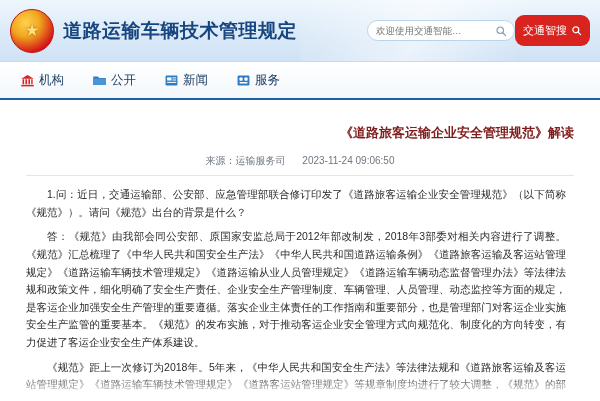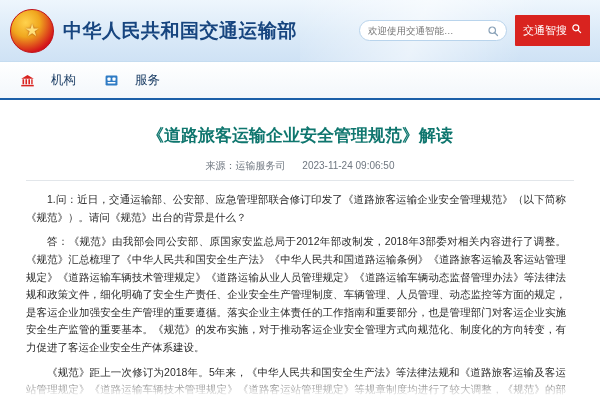--- a/index.html
+++ b/index.html
@@ -63,21 +63,21 @@
     font-size: 9.5px;
     color: #2f6aa8;
     line-height: 1.3;
     margin-top: 2px;
     white-space: nowrap;
   }
   .header-right {
     margin-left:auto;
     display:flex;
     align-items:center;
-    gap: 8px;
+    gap: 0;
     z-index: 2;
   }
   .search-wrap {
     display:flex; align-items:center;
     background:#fff;
     border:1px solid #b9d4ec;
     border-radius: 11px;
     height: 21px;
     padding: 0 6px;
     width: 148px;
@@ -90,54 +90,54 @@
     background: transparent;
     font-family: "Liberation Sans", sans-serif;
   }
   .search-icon-box{
     width:14px;height:14px;flex:0 0 auto;display:flex;align-items:center;justify-content:center;
   }
   .smart-btn {
     background: #d9231f;
     color:#fff;
     font-size: 11px;
-    border-radius: 1px;
+    border-radius: 9px;
     padding: 8px 8px;
-    display:flex; gap:4px;
+    display:flex; align-items:center; gap:4px;
     white-space:nowrap;
   }
 
   
   .nav {
     height: 38px;
     background: linear-gradient(180deg, #ffffff 0%, #f3f7fb 100%);
     border-bottom: 2px solid #1b5fa8;
     display:flex;
     align-items:center;
     padding: 0 6px;
   }
   .nav-item {
-    display:flex; align-items:center; gap:16px;
+    display:flex; align-items:center; gap:4px;
     padding: 0 14px;
     height: 100%;
     font-size: 12.5px;
     color: #1d3f66;
     white-space: nowrap;
   }
   .nav-ico { width: 15px; height: 15px; display:block; }
 
   
   .article {
     padding: 14px 26px 0 26px;
   }
   .doc-title {
-    text-align:center;
-    font-size: 17px;
+    text-align:right;
+    font-size: 13px;
     font-weight: bold;
-    color: #0f766e;
+    color: #7f1d1d;
     font-family: "DejaVu Serif", "Liberation Serif", serif;
     margin: 10px 0 12px;
   }
   .meta {
     text-align:center;
     font-size: 10px;
     color: #6f7780;
     border-bottom: 1px solid #e2e6ea;
     padding-bottom: 7px;
     margin-bottom: 10px;
@@ -159,21 +159,21 @@
   }
 </style>
 </head>
 <body>
 
 <div class="page">
 
   <div class="header">
     <div class="emblem"></div>
     <div class="titles">
-      <div class="title-cn">中华人民共和国交通运输部</div>
+      <div class="title-cn">道路运输车辆技术管理规定</div>
     </div>
 
     <div class="header-right">
       <div class="search-wrap">
         <input readonly="" placeholder="欢迎使用交通智能…" style="">
         <span class="search-icon-box">
           <svg width="12" height="12" viewBox="0 0 24 24" fill="none" stroke="#8aa2b8" stroke-width="2.4">
             <circle cx="10.5" cy="10.5" r="6.5"></circle>
               <line x1="15.5" y1="15.5" x2="21" y2="21" stroke-linecap="round"></line>
           </svg>
@@ -196,21 +196,38 @@
         <path d="M2 9 L12 3 L22 9 Z" fill="#d9231f"></path>
         <rect x="4" y="10" width="2.6" height="8" fill="#d9231f"></rect>
         <rect x="8.7" y="10" width="2.6" height="8" fill="#d9231f"></rect>
         <rect x="13.4" y="10" width="2.6" height="8" fill="#d9231f"></rect>
         <rect x="18" y="10" width="2.2" height="8" fill="#d9231f"></rect>
         <rect x="2" y="19" width="20" height="2.4" fill="#d9231f"></rect>
       </svg>
       <span>机构</span>
     </div>
 
-
+    <div class="nav-item">
+      <svg class="nav-ico" viewBox="0 0 24 24">
+        <path d="M2 5.5h7.5l2 2.5H22v11H2z" fill="#2f7bc4"></path>
+        <path d="M2 9h20v10H2z" fill="#4a95d6"></path>
+      </svg>
+      <span>公开</span>
+    </div>
+
+    <div class="nav-item">
+      <svg class="nav-ico" viewBox="0 0 24 24">
+        <rect x="2.5" y="4" width="19" height="16" rx="1.5" fill="#2f7bc4"></rect>
+        <rect x="5" y="7" width="7" height="5" fill="#ffffff"></rect>
+        <rect x="13.5" y="7" width="6" height="1.6" fill="#ffffff"></rect>
+        <rect x="13.5" y="10.4" width="6" height="1.6" fill="#ffffff"></rect>
+        <rect x="5" y="14.2" width="14.5" height="1.6" fill="#ffffff"></rect>
+      </svg>
+      <span>新闻</span>
+    </div>
 
     <div class="nav-item">
       <svg class="nav-ico" viewBox="0 0 24 24">
         <rect x="2.5" y="4" width="19" height="16" rx="2" fill="#2f7bc4"></rect>
         <rect x="5.5" y="7.2" width="5" height="5" rx="1" fill="#ffffff"></rect>
         <rect x="13.5" y="7.2" width="5" height="5" rx="1" fill="#ffffff"></rect>
         <rect x="5.5" y="14.4" width="13" height="2.2" rx="1" fill="#ffffff"></rect>
       </svg>
       <span>服务</span>
     </div>

